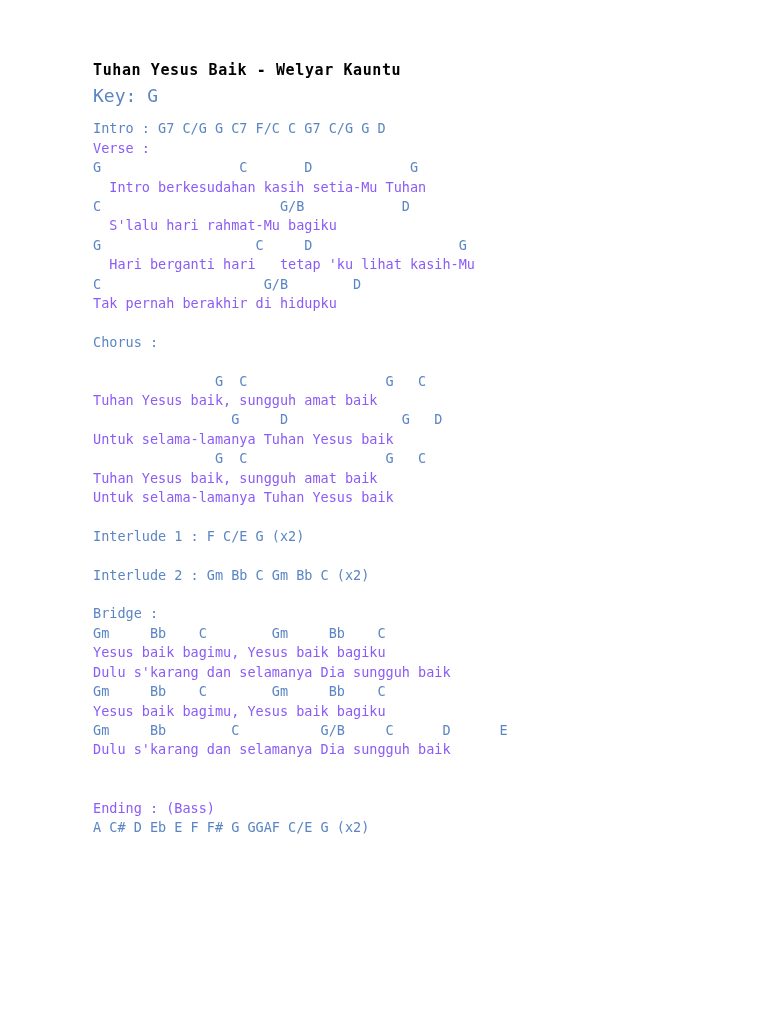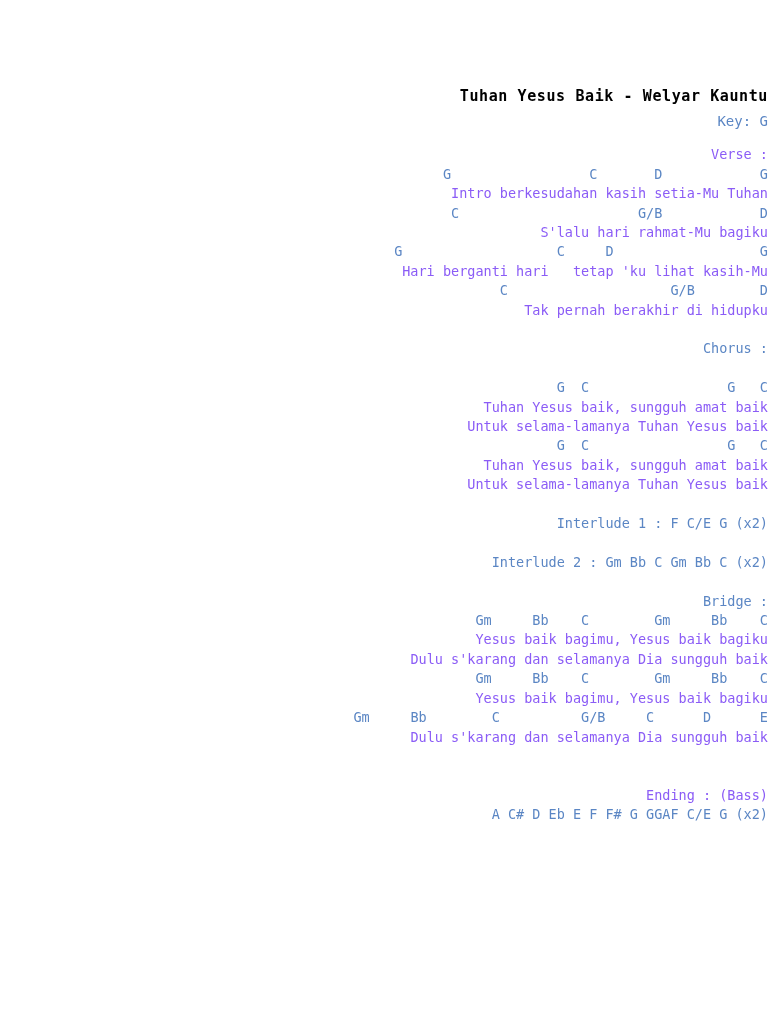--- a/index.html
+++ b/index.html
@@ -11,22 +11,21 @@
     width: 768px;
     height: 1024px;
     font-family: "DejaVu Sans Mono", "Liberation Mono", monospace;
   }
   .page {
     position: relative;
     width: 768px;
     height: 1024px;
     background: #ffffff;
     box-sizing: border-box;
-    padding: 86px 0 0 93px;
-    text-align: right;
+    padding: 60px 0 0 93px;
   }
   .title {
     font-family: "DejaVu Sans Mono", "Liberation Mono", monospace;
     font-weight: bold;
     font-size: 15px;
     line-height: 20px;
     color: #000000;
     letter-spacing: 0.6px;
     margin: 0 0 6px 0;
     white-space: pre;
@@ -36,48 +35,50 @@
     font-size: 13.5px;
     line-height: 19.4px;
     white-space: pre;
     margin: 0;
   }
   .chordline { color: #5b86c4; }
   .lyricline { color: #8b5cf6; }
   .blankline { color: transparent; height: 19.4px; }
   .key-line {
     color: #5b86c4;
-    font-size: 14px;
+    font-size: 18px;
     line-height: 19.4px;
     white-space: pre;
-    margin: 0 0 14px 12px;
+    margin: 0 0 14px 0;
     font-family: "DejaVu Sans Mono", "Liberation Mono", monospace;
   }
 </style>
 </head>
 <body>
 
 <div class="page">
   <h1 class="title">Tuhan Yesus Baik - Welyar Kauntu</h1>
   <div class="key-line">Key: G</div>
   <div class="body-lines">
+      <div class="chordline">Intro : G7 C/G G C7 F/C C G7 C/G G D</div>
       <div class="lyricline">Verse :</div>
       <div class="chordline">G                 C       D            G</div>
       <div class="lyricline">  Intro berkesudahan kasih setia-Mu Tuhan</div>
       <div class="chordline">C                      G/B            D</div>
       <div class="lyricline">  S'lalu hari rahmat-Mu bagiku</div>
       <div class="chordline">G                   C     D                  G</div>
       <div class="lyricline">  Hari berganti hari   tetap 'ku lihat kasih-Mu</div>
       <div class="chordline">C                    G/B        D</div>
       <div class="lyricline">Tak pernah berakhir di hidupku</div>
       <div class="blankline"> </div>
       <div class="chordline">Chorus :</div>
       <div class="blankline"> </div>
       <div class="chordline">               G  C                 G   C</div>
       <div class="lyricline">Tuhan Yesus baik, sungguh amat baik</div>
+      <div class="chordline">                 G     D              G   D</div>
       <div class="lyricline">Untuk selama-lamanya Tuhan Yesus baik</div>
       <div class="chordline">               G  C                 G   C</div>
       <div class="lyricline">Tuhan Yesus baik, sungguh amat baik</div>
       <div class="lyricline">Untuk selama-lamanya Tuhan Yesus baik</div>
       <div class="blankline"> </div>
       <div class="chordline">Interlude 1 : F C/E G (x2)</div>
       <div class="blankline"> </div>
       <div class="chordline">Interlude 2 : Gm Bb C Gm Bb C (x2)</div>
       <div class="blankline"> </div>
       <div class="chordline">Bridge :</div>

